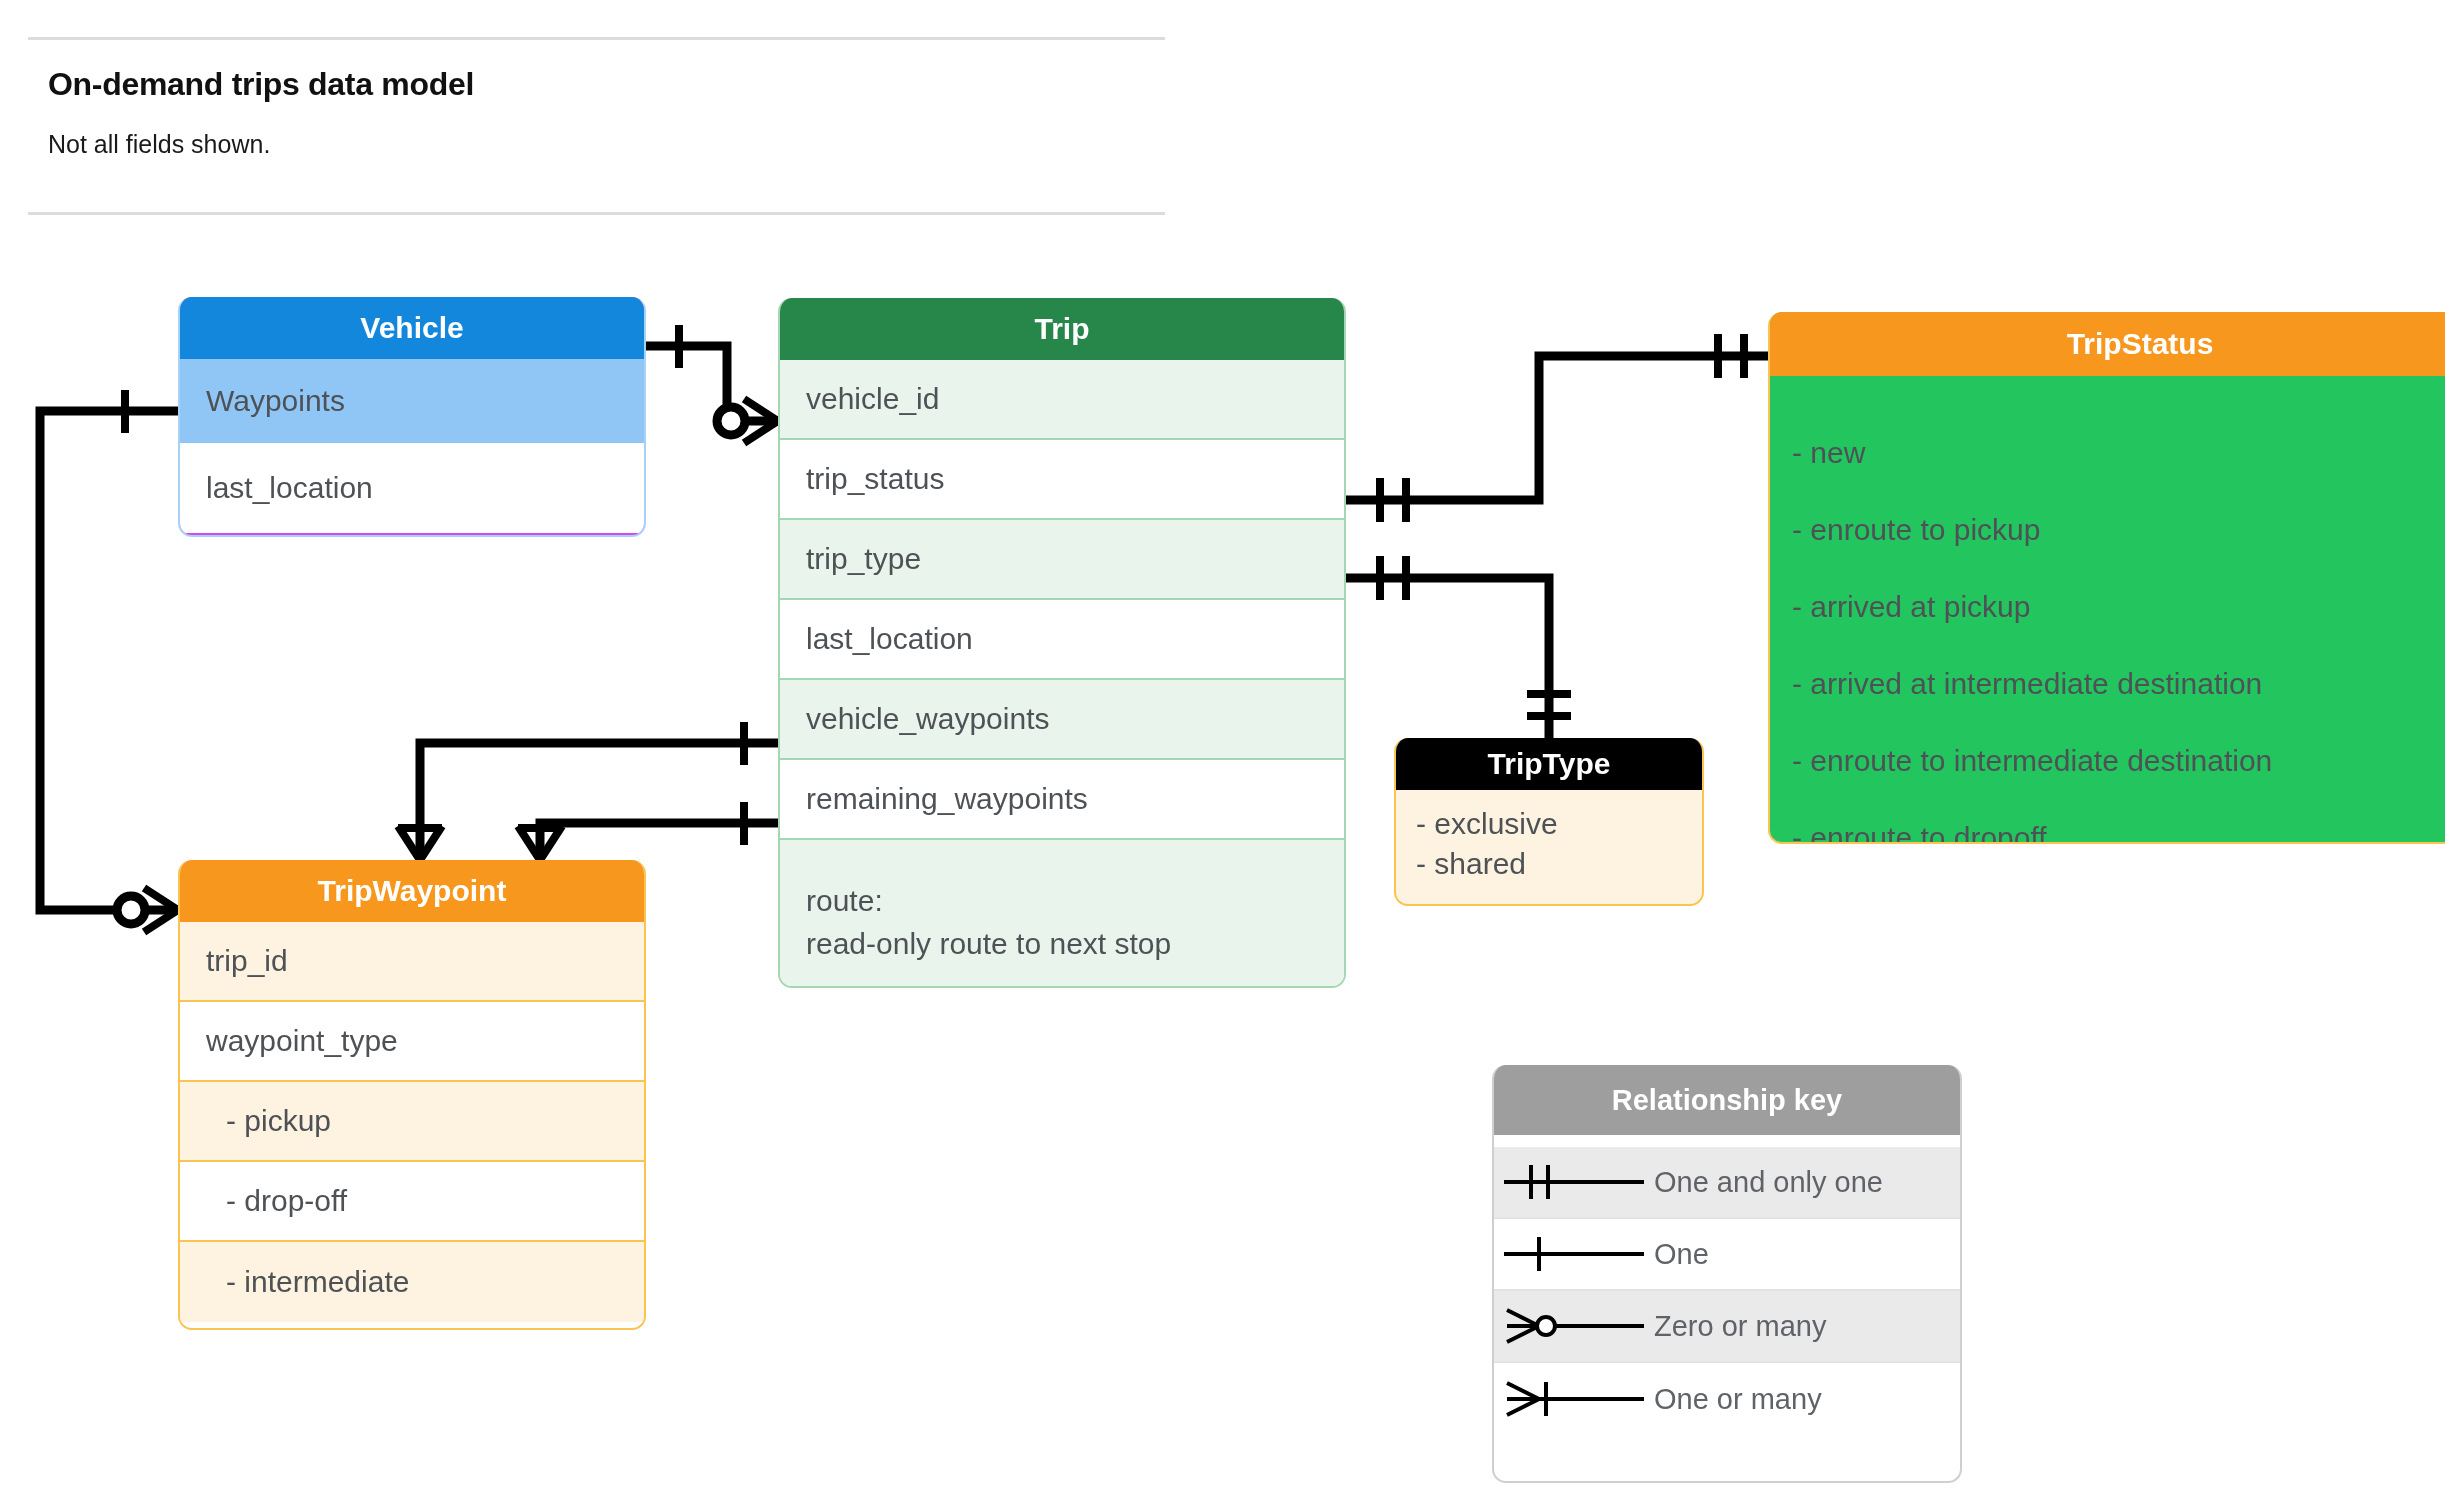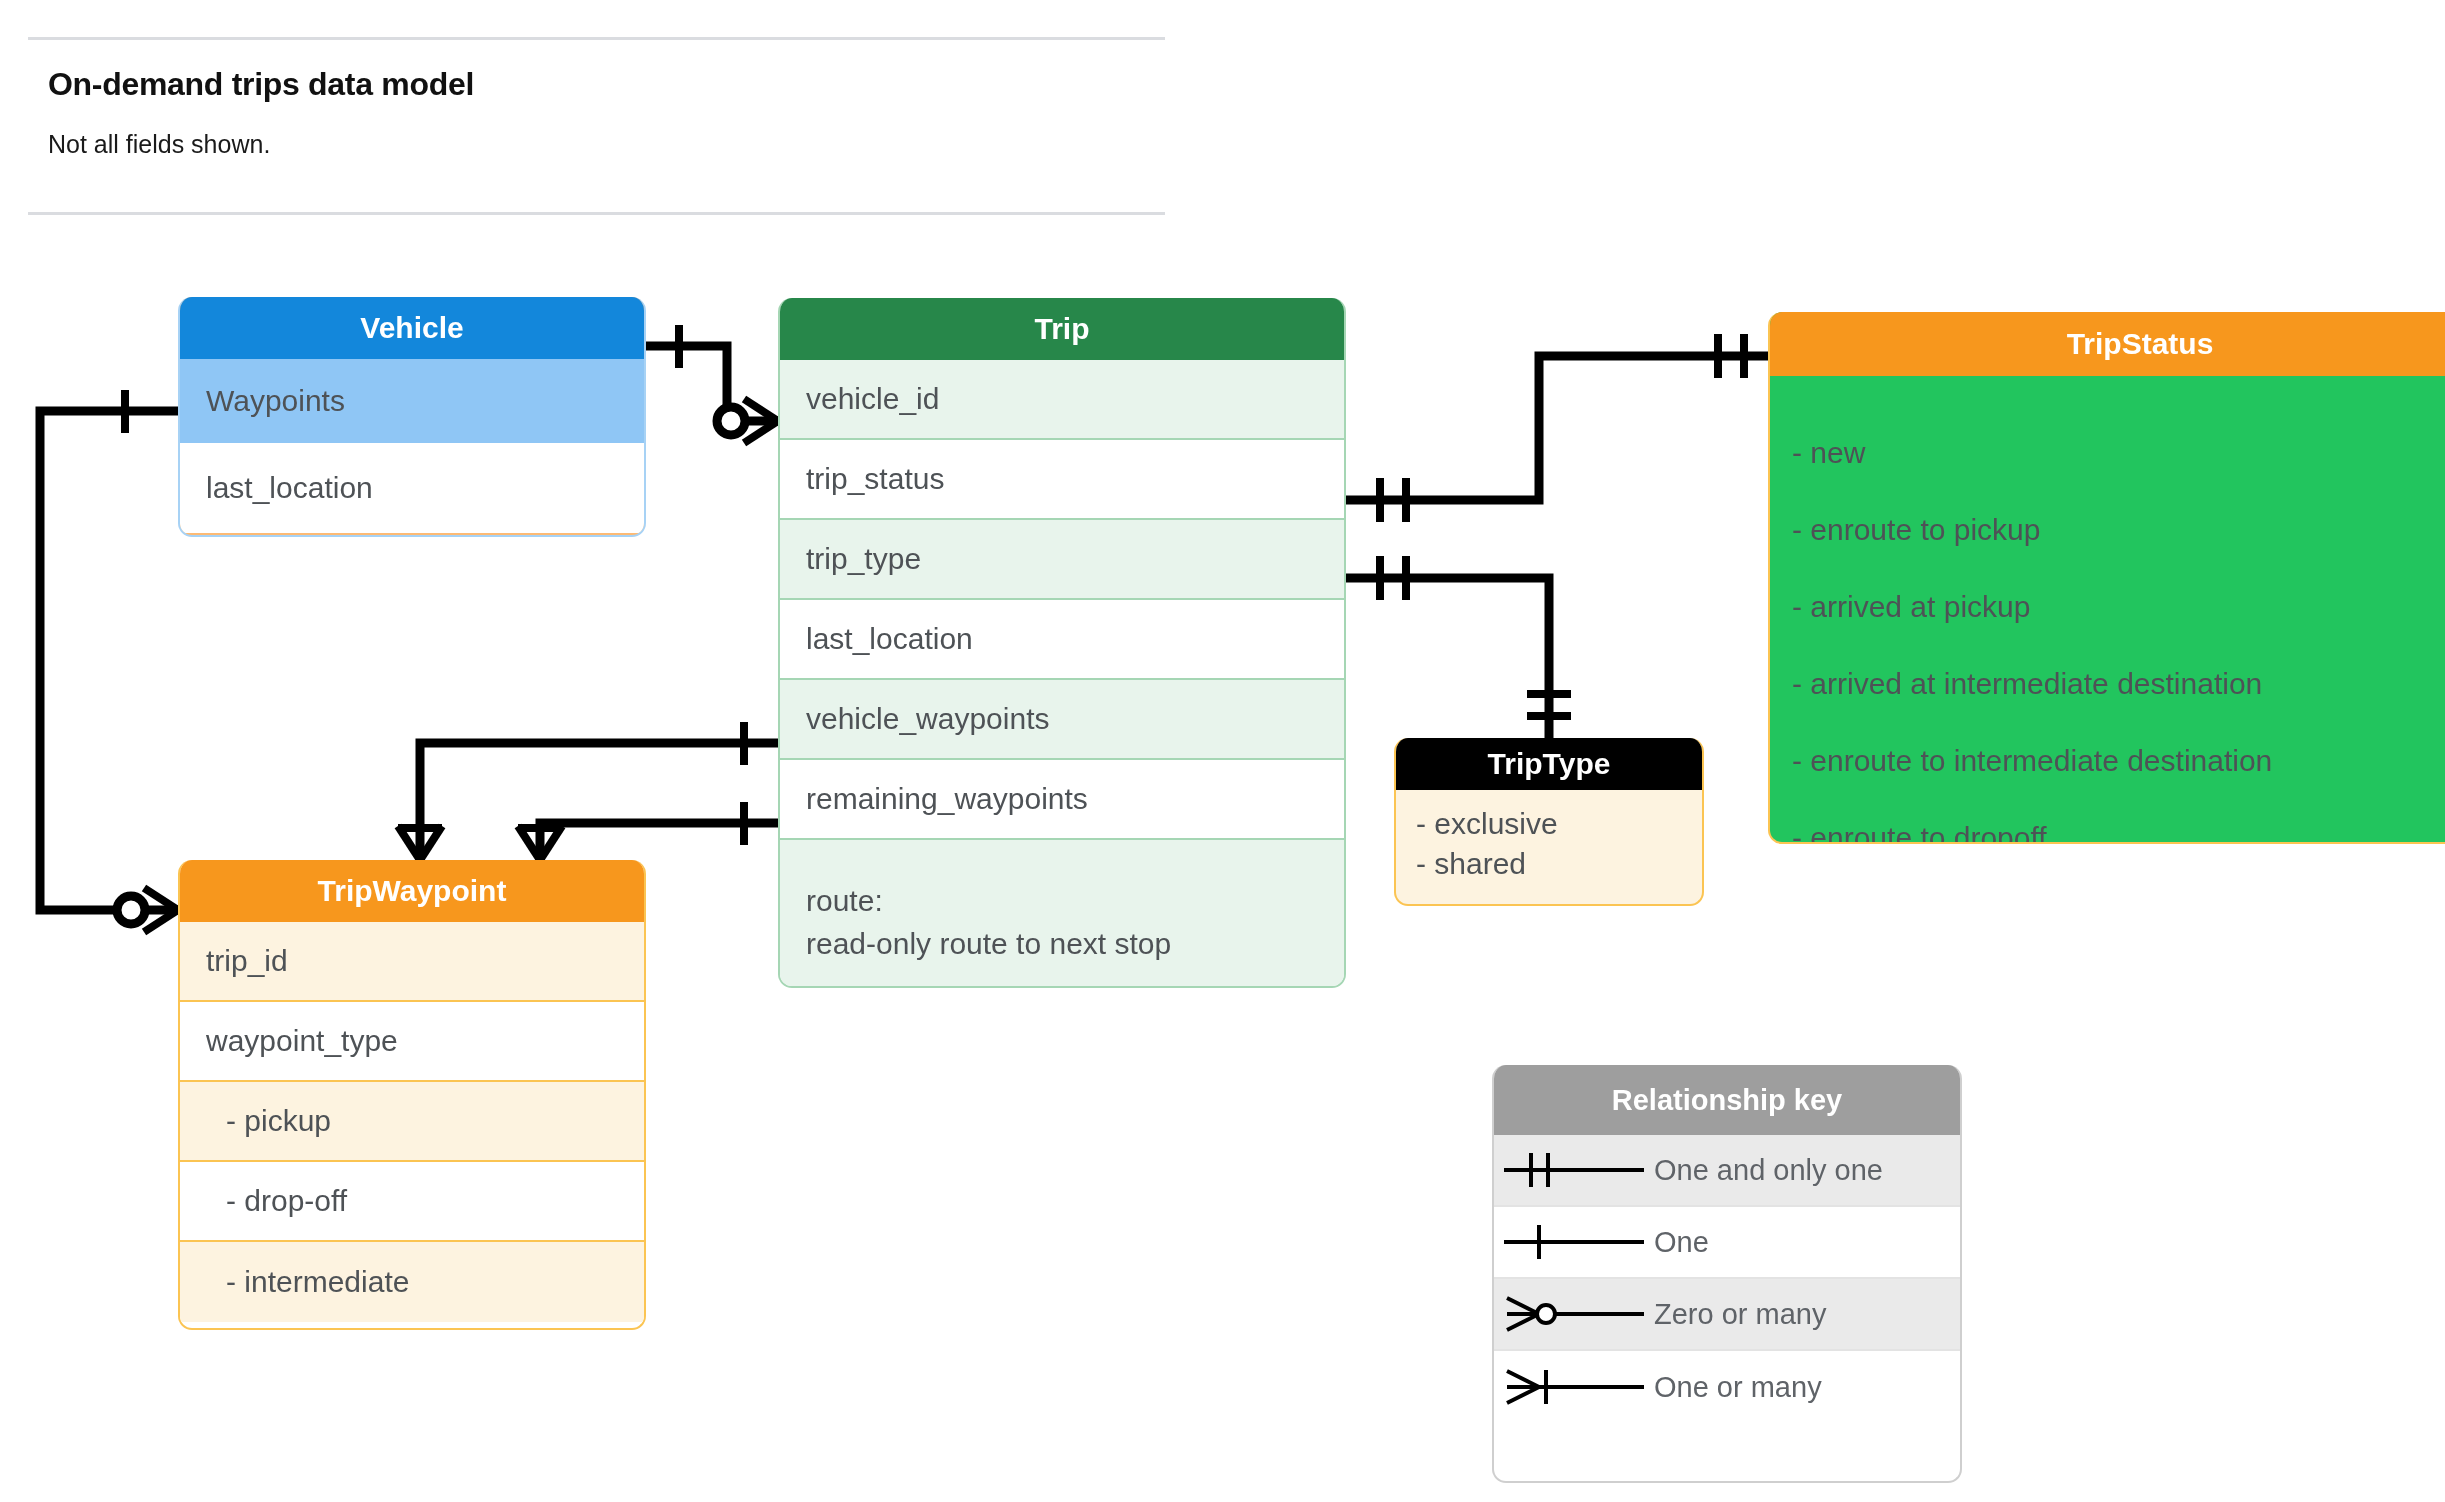--- a/index.html
+++ b/index.html
@@ -47,21 +47,21 @@
   }
   .ent-row {
     font-size: 30px;
     color: #4e5256;
     display: flex; align-items: center;
     padding-left: 26px;
   }
 
   
   #ent-vehicle { left: 178px; top: 297px; width: 468px; height: 240px;
-    border: 2px solid #a7d2f5; border-top: none; background: #fdba74; }
+    border: 2px solid #a7d2f5; border-top: none; background: #d946ef; }
   #ent-vehicle .ent-head { background: #1387db; height: 62px; margin: -0px -2px 0 -2px; }
   #ent-vehicle .row-waypoints { background: #8fc6f5; height: 84px; }
   #ent-vehicle .row-lastloc { background: #ffffff; height: 90px; }
 
   
   #ent-trip { left: 778px; top: 298px; width: 568px; height: 690px;
     border: 2px solid #a5d6b4; border-top: none; background: #ffffff; }
   #ent-trip .ent-head { background: #27874a; height: 62px; margin: 0 -2px 0 -2px; }
   #ent-trip .r { height: 80px; border-bottom: 2px solid #a5d6b4; }
   #ent-trip .tint { background: #e8f4ec; }
@@ -101,21 +101,21 @@
   #ent-tripwaypoint .tint { background: #fdf3e0; }
   #ent-tripwaypoint .plain { background: #ffffff; }
   #ent-tripwaypoint .indent { padding-left: 46px; }
 
   
   #legend {
     position: absolute; left: 1492px; top: 1065px; width: 470px; height: 418px;
     border: 2px solid #cfcfcf; border-top: none; border-radius: 14px;
     overflow: hidden; background: #ffffff; z-index: 5;
   }
-  #legend .ent-head { background: #9e9e9e; height: 70px; margin: 0 -2px 0 -2px;
+  #legend .ent-head { background: #9e9e9e; height: 70px; margin: 0 -2px 12px -2px;
     font-size: 29px; }
   .legend-row {
     height: 72px; display: flex; align-items: center;
     border-bottom: 2px solid #e3e3e3;
   }
   .legend-row.alt { background: #eaeaea; }
   .legend-row:last-child { border-bottom: none; }
   .legend-sym { width: 160px; flex: 0 0 160px; display: flex;
     align-items: center; justify-content: center; }
   .legend-label { font-size: 29px; color: #5f6368; white-space: nowrap; }

